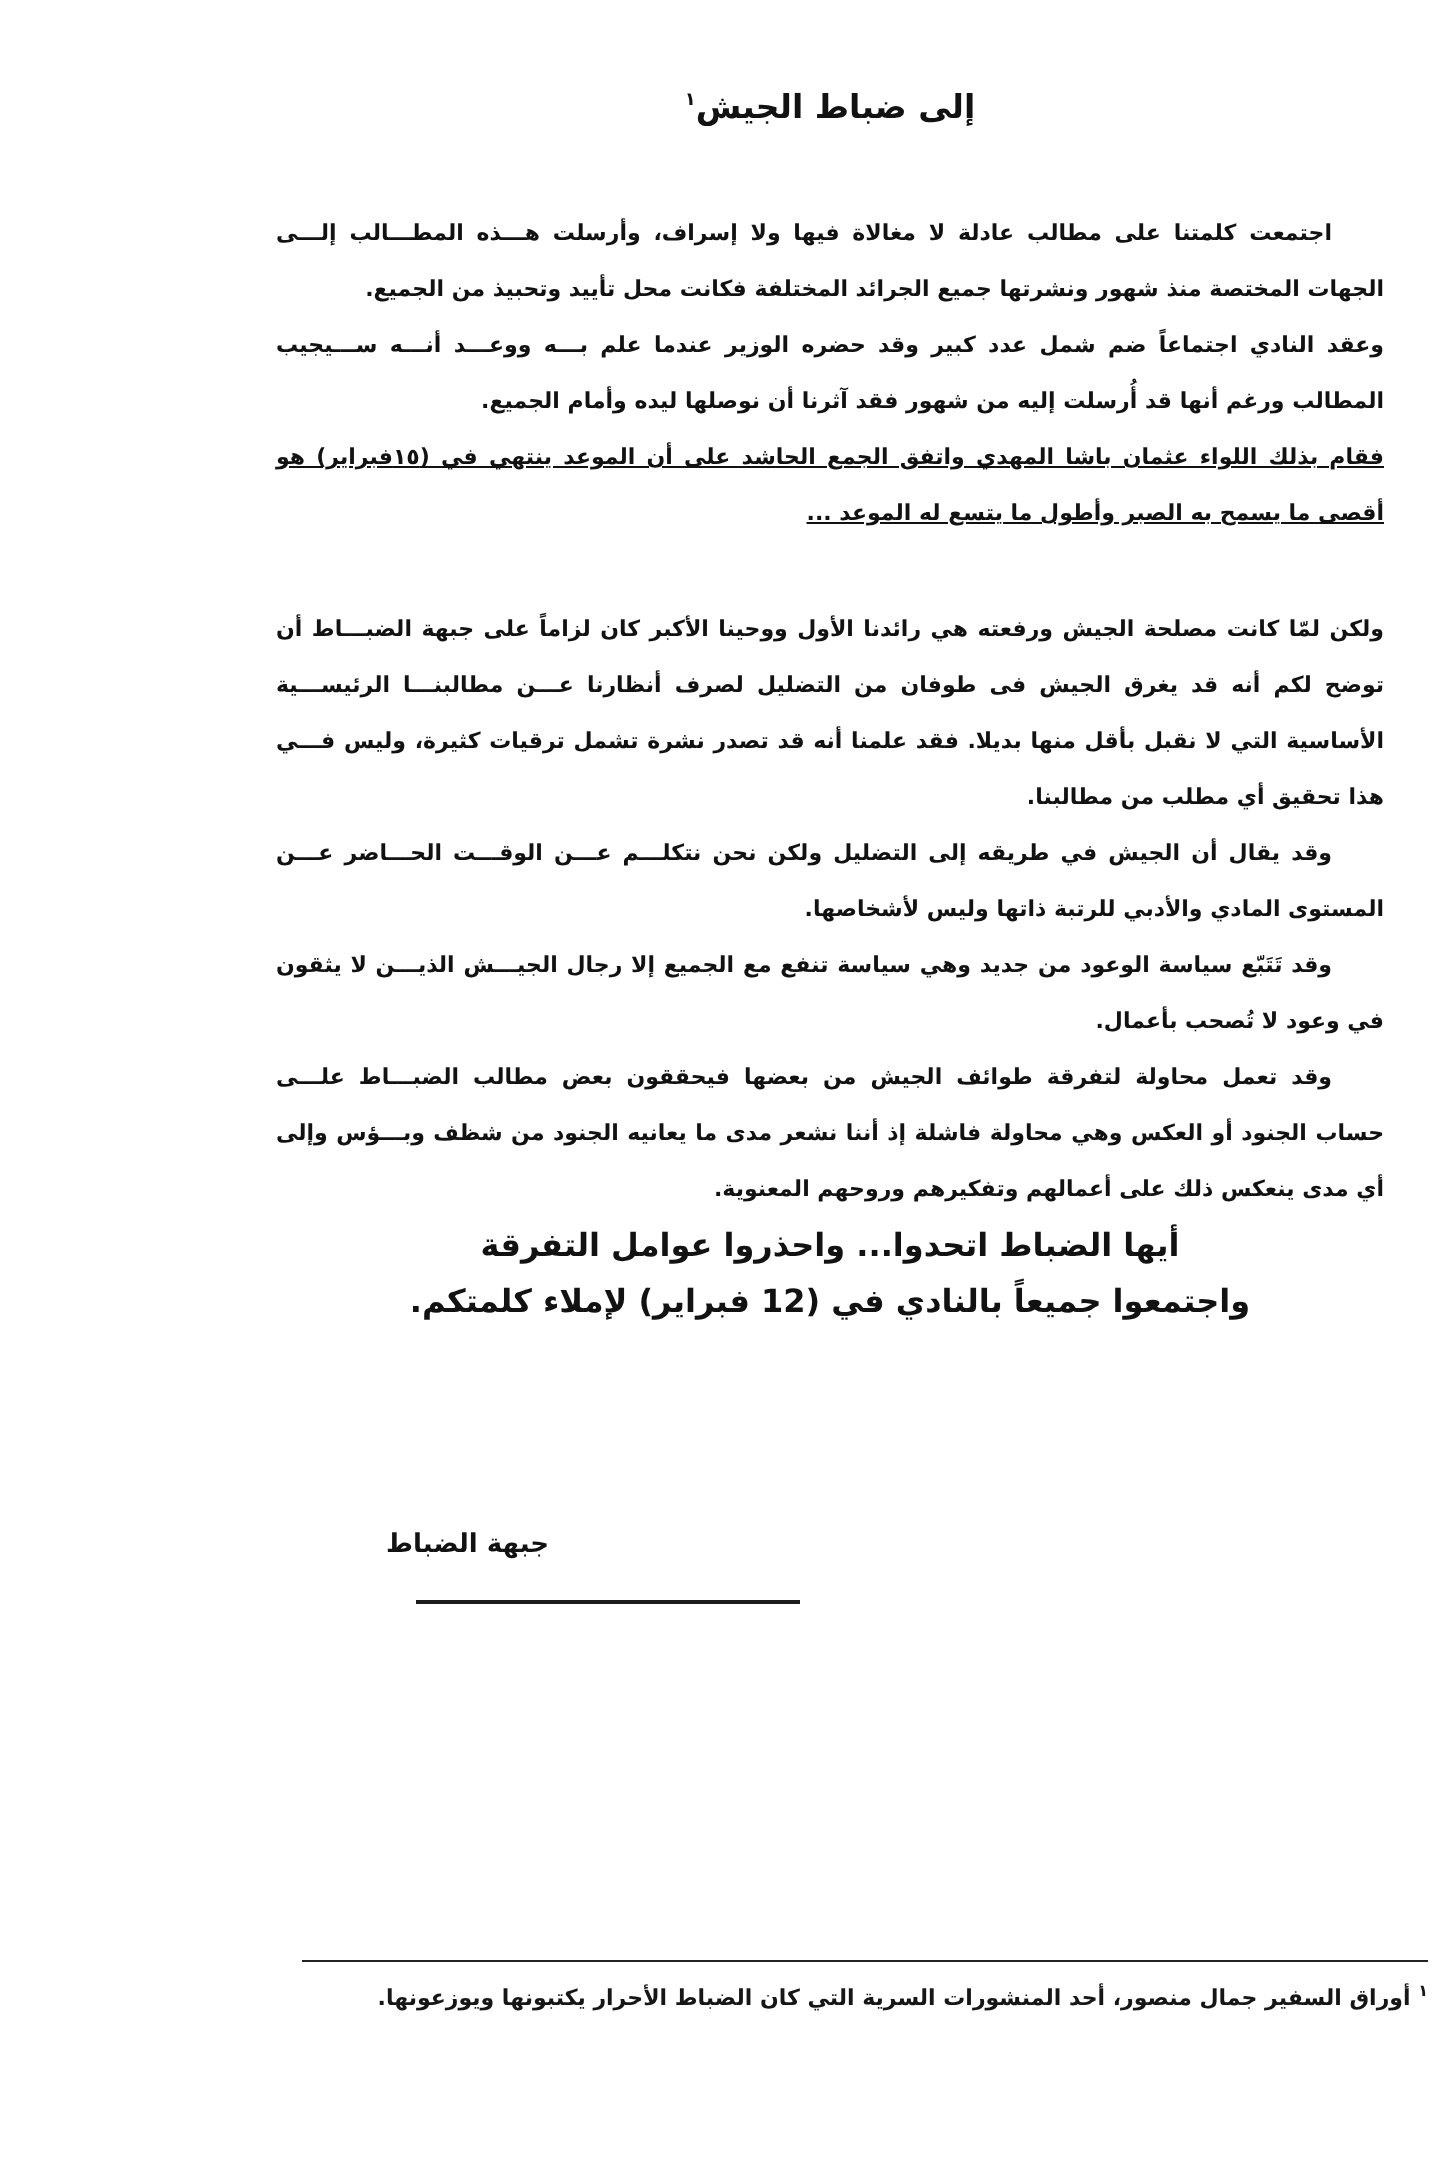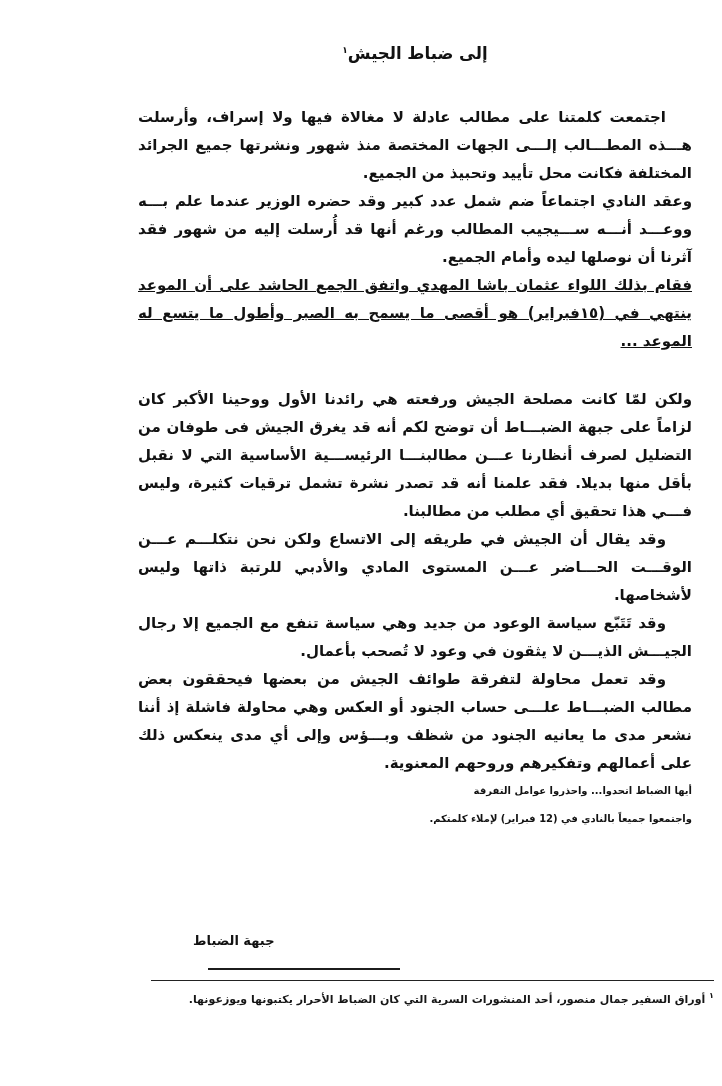--- a/index.html
+++ b/index.html
@@ -25,38 +25,39 @@
     font-size: 16.5px;
     font-weight: 700;
     letter-spacing: 0.2px;
   }
   .title sup {
     font-size: 9px;
     font-weight: 700;
   }
   p.para {
     margin: 0;
-    font-size: 15px;
+    font-size: 11px;
     font-weight: 700;
     line-height: 28px;
     text-align: justify;
     text-justify: inter-word;
   }
   p.indent {
     text-indent: 26px;
   }
   p.gap-after {
     margin-bottom: 30px;
     text-decoration: underline;
   }
   p.center-line {
     margin: 0;
-    font-size: 10px;
+    font-size: 16px;
     font-weight: 700;
     line-height: 28px;
+    text-align: center;
   }
   .signature {
     margin-top: 100px;
     padding-left: 55px;
     font-size: 13px;
     font-weight: 700;
     text-align: left;
   }
   .short-rule {
     width: 192px;
@@ -91,21 +92,21 @@
 <body>
 
 <div class="page">
 
   <h1 class="title"><span>إلى ضباط الجيش</span><sup>١</sup></h1>
 
   <p class="para indent">اجتمعت كلمتنا على مطالب عادلة لا مغالاة فيها ولا إسراف، وأرسلت هـــذه المطـــالب إلـــى الجهات المختصة منذ شهور ونشرتها جميع الجرائد المختلفة فكانت محل تأييد وتحبيذ من الجميع.</p>
   <p class="para">وعقد النادي اجتماعاً ضم شمل عدد كبير وقد حضره الوزير عندما علم بـــه ووعـــد أنـــه ســـيجيب المطالب ورغم أنها قد أُرسلت إليه من شهور فقد آثرنا أن نوصلها ليده وأمام الجميع.</p>
   <p class="para gap-after">فقام بذلك اللواء عثمان باشا المهدي واتفق الجمع الحاشد على أن الموعد ينتهي في (١٥فبراير) هو أقصى ما يسمح به الصبر وأطول ما يتسع له الموعد ...</p>
   <p class="para">ولكن لمّا كانت مصلحة الجيش ورفعته هي رائدنا الأول ووحينا الأكبر كان لزاماً على جبهة الضبـــاط أن توضح لكم أنه قد يغرق الجيش فى طوفان من التضليل لصرف أنظارنا عـــن مطالبنـــا الرئيســـية الأساسية التي لا نقبل بأقل منها بديلا. فقد علمنا أنه قد تصدر نشرة تشمل ترقيات كثيرة، وليس فـــي هذا تحقيق أي مطلب من مطالبنا.</p>
-  <p class="para indent">وقد يقال أن الجيش في طريقه إلى الاتساع ولكن نحن نتكلـــم عـــن الوقـــت الحـــاضر عـــن المستوى المادي والأدبي للرتبة ذاتها وليس لأشخاصها.</p>
+  <p class="para indent">وقد يقال أن الجيش في طريقه إلى التضليل ولكن نحن نتكلـــم عـــن الوقـــت الحـــاضر عـــن المستوى المادي والأدبي للرتبة ذاتها وليس لأشخاصها.</p>
   <p class="para indent">وقد تَتَبّع سياسة الوعود من جديد وهي سياسة تنفع مع الجميع إلا رجال الجيـــش الذيـــن لا يثقون في وعود لا تُصحب بأعمال.</p>
   <p class="para indent">وقد تعمل محاولة لتفرقة طوائف الجيش من بعضها فيحققون بعض مطالب الضبـــاط علـــى حساب الجنود أو العكس وهي محاولة فاشلة إذ أننا نشعر مدى ما يعانيه الجنود من شظف وبـــؤس وإلى أي مدى ينعكس ذلك على أعمالهم وتفكيرهم وروحهم المعنوية.</p>
 
   <p class="center-line">أيها الضباط اتحدوا... واحذروا عوامل التفرقة</p>
   <p class="center-line">واجتمعوا جميعاً بالنادي في (12 فبراير) لإملاء كلمتكم.</p>
 
   <div class="signature">جبهة الضباط</div>
 
   <div class="short-rule"></div>
 

